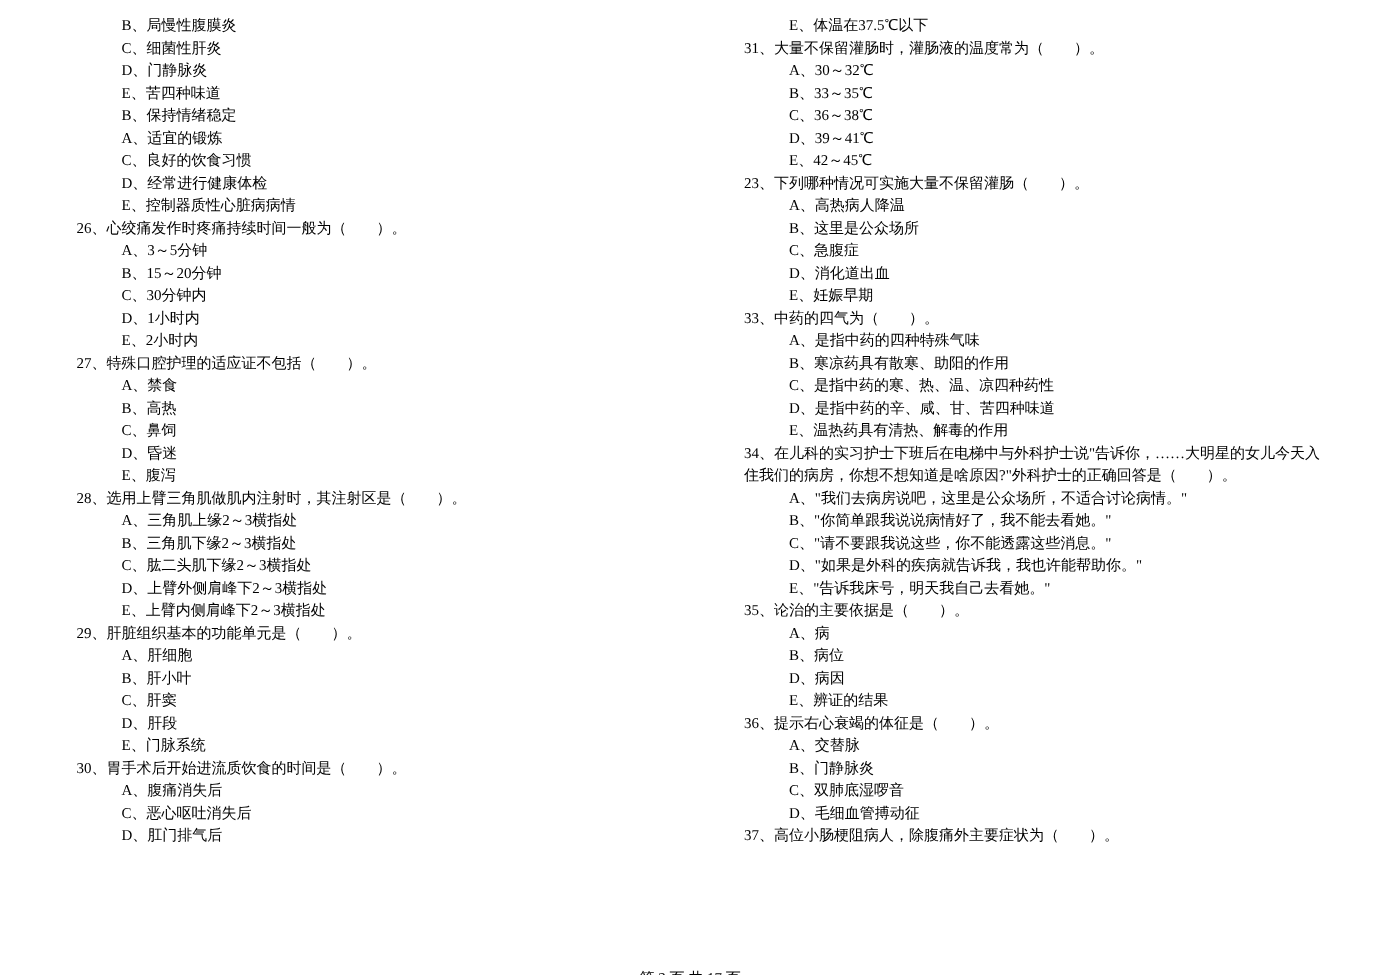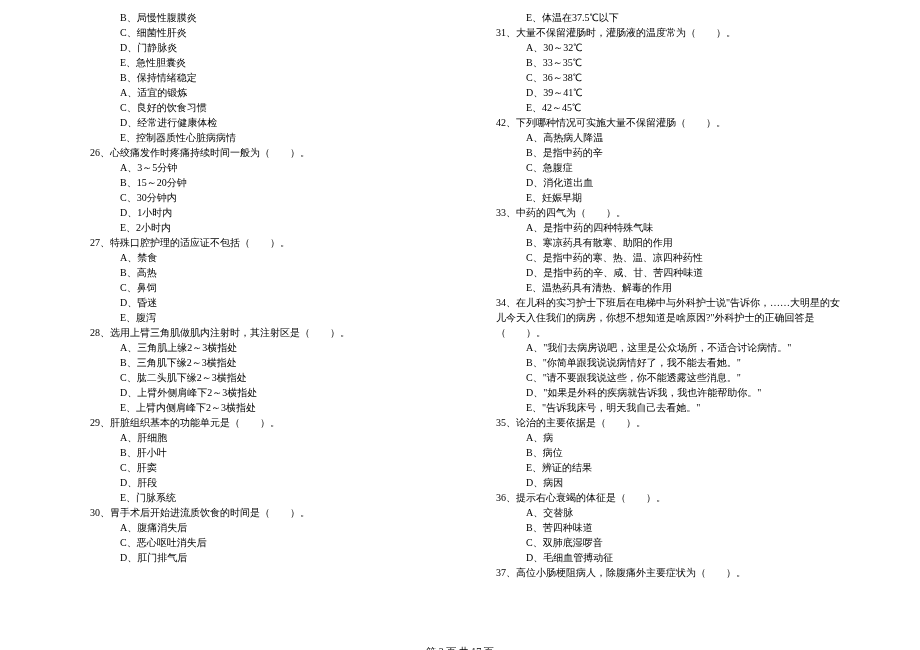--- a/index.html
+++ b/index.html
@@ -7,21 +7,21 @@
       padding: 0;
       font-family: "SimSun", "宋体", serif;
       font-size: 10px;
       background: white;
       width: 920px;
       height: 650px;
       overflow: hidden;
     }
     .page {
       display: flex;
-      padding: 10px 70px;
+      padding: 10px 31px;
       gap: 32px;
       height: 620px;
     }
     .column {
       flex: 1;
       line-height: 1.5;
     }
     .option {
       padding-left: 50px;
     }
@@ -35,21 +35,21 @@
     }
   </style>
 </head>
 <body>
 
 <div class="page">
   <div class="column">
     <div class="option">B、局慢性腹膜炎</div>
     <div class="option">C、细菌性肝炎</div>
     <div class="option">D、门静脉炎</div>
-    <div class="option">E、急性胆囊炎</div>
+    <div class="option">E、苦四种味道</div>
     <div class="option">B、保持情绪稳定</div>
     <div class="option">A、适宜的锻炼</div>
     <div class="option">C、良好的饮食习惯</div>
     <div class="option">D、经常进行健康体检</div>
     <div class="option">E、控制器质性心脏病病情</div>
     <div class="question">26、心绞痛发作时疼痛持续时间一般为（　　）。</div>
     <div class="option">A、3～5分钟</div>
     <div class="option">B、15～20分钟</div>
     <div class="option">C、30分钟内</div>
     <div class="option">D、1小时内</div>
@@ -78,44 +78,44 @@
     <div class="option">D、肛门排气后</div>
   </div>
   <div class="column">
     <div class="option">E、体温在37.5℃以下</div>
     <div class="question">31、大量不保留灌肠时，灌肠液的温度常为（　　）。</div>
     <div class="option">A、30～32℃</div>
     <div class="option">B、33～35℃</div>
     <div class="option">C、36～38℃</div>
     <div class="option">D、39～41℃</div>
     <div class="option">E、42～45℃</div>
-    <div class="question">42、下列哪种情况可实施大量不保留灌肠（　　）。</div>
+    <div class="question">23、下列哪种情况可实施大量不保留灌肠（　　）。</div>
     <div class="option">A、高热病人降温</div>
-    <div class="option">B、是指中药的辛</div>
+    <div class="option">B、这里是公众场所</div>
     <div class="option">C、急腹症</div>
     <div class="option">D、消化道出血</div>
     <div class="option">E、妊娠早期</div>
     <div class="question">33、中药的四气为（　　）。</div>
     <div class="option">A、是指中药的四种特殊气味</div>
     <div class="option">B、寒凉药具有散寒、助阳的作用</div>
     <div class="option">C、是指中药的寒、热、温、凉四种药性</div>
     <div class="option">D、是指中药的辛、咸、甘、苦四种味道</div>
     <div class="option">E、温热药具有清热、解毒的作用</div>
     <div class="question">34、在儿科的实习护士下班后在电梯中与外科护士说"告诉你，……大明星的女儿今天入住我们的病房，你想不想知道是啥原因?"外科护士的正确回答是（　　）。</div>
     <div class="option">A、"我们去病房说吧，这里是公众场所，不适合讨论病情。"</div>
     <div class="option">B、"你简单跟我说说病情好了，我不能去看她。"</div>
     <div class="option">C、"请不要跟我说这些，你不能透露这些消息。"</div>
     <div class="option">D、"如果是外科的疾病就告诉我，我也许能帮助你。"</div>
     <div class="option">E、"告诉我床号，明天我自己去看她。"</div>
     <div class="question">35、论治的主要依据是（　　）。</div>
     <div class="option">A、病</div>
     <div class="option">B、病位</div>
+    <div class="option">D、病因</div>
     <div class="option">E、辨证的结果</div>
-    <div class="option">D、病因</div>
     <div class="question">36、提示右心衰竭的体征是（　　）。</div>
     <div class="option">A、交替脉</div>
-    <div class="option">B、苦四种味道</div>
+    <div class="option">B、门静脉炎</div>
     <div class="option">C、双肺底湿啰音</div>
     <div class="option">D、毛细血管搏动征</div>
     <div class="question">37、高位小肠梗阻病人，除腹痛外主要症状为（　　）。</div>
   </div>
 </div>
 <div class="footer">第 3 页 共 17 页</div>
 
 </body></html>

